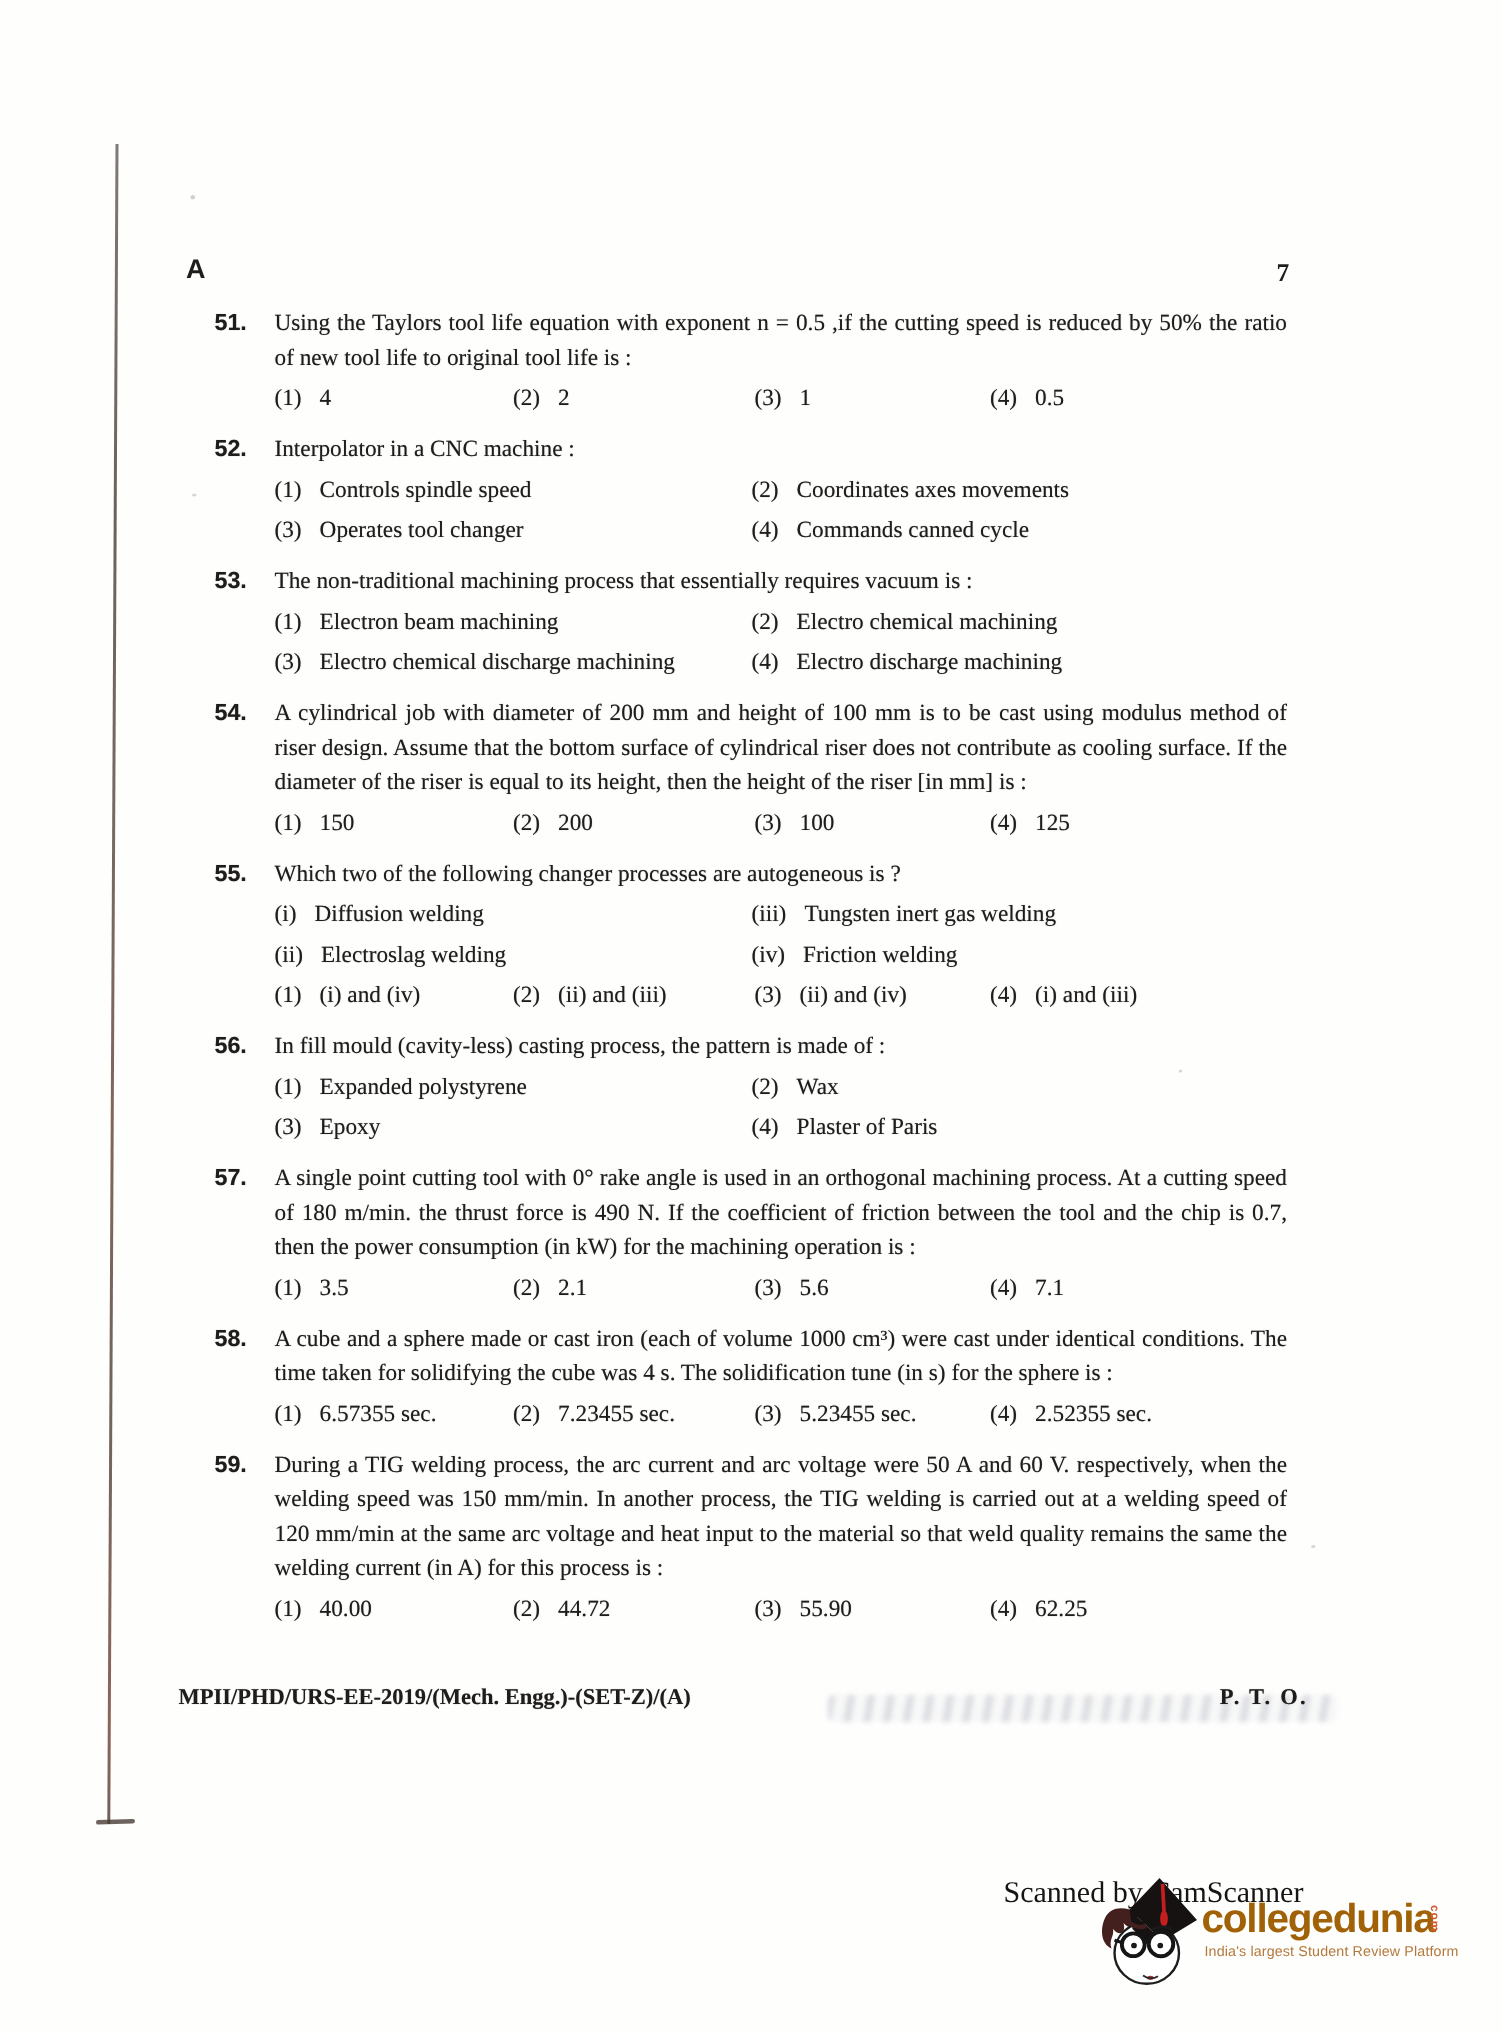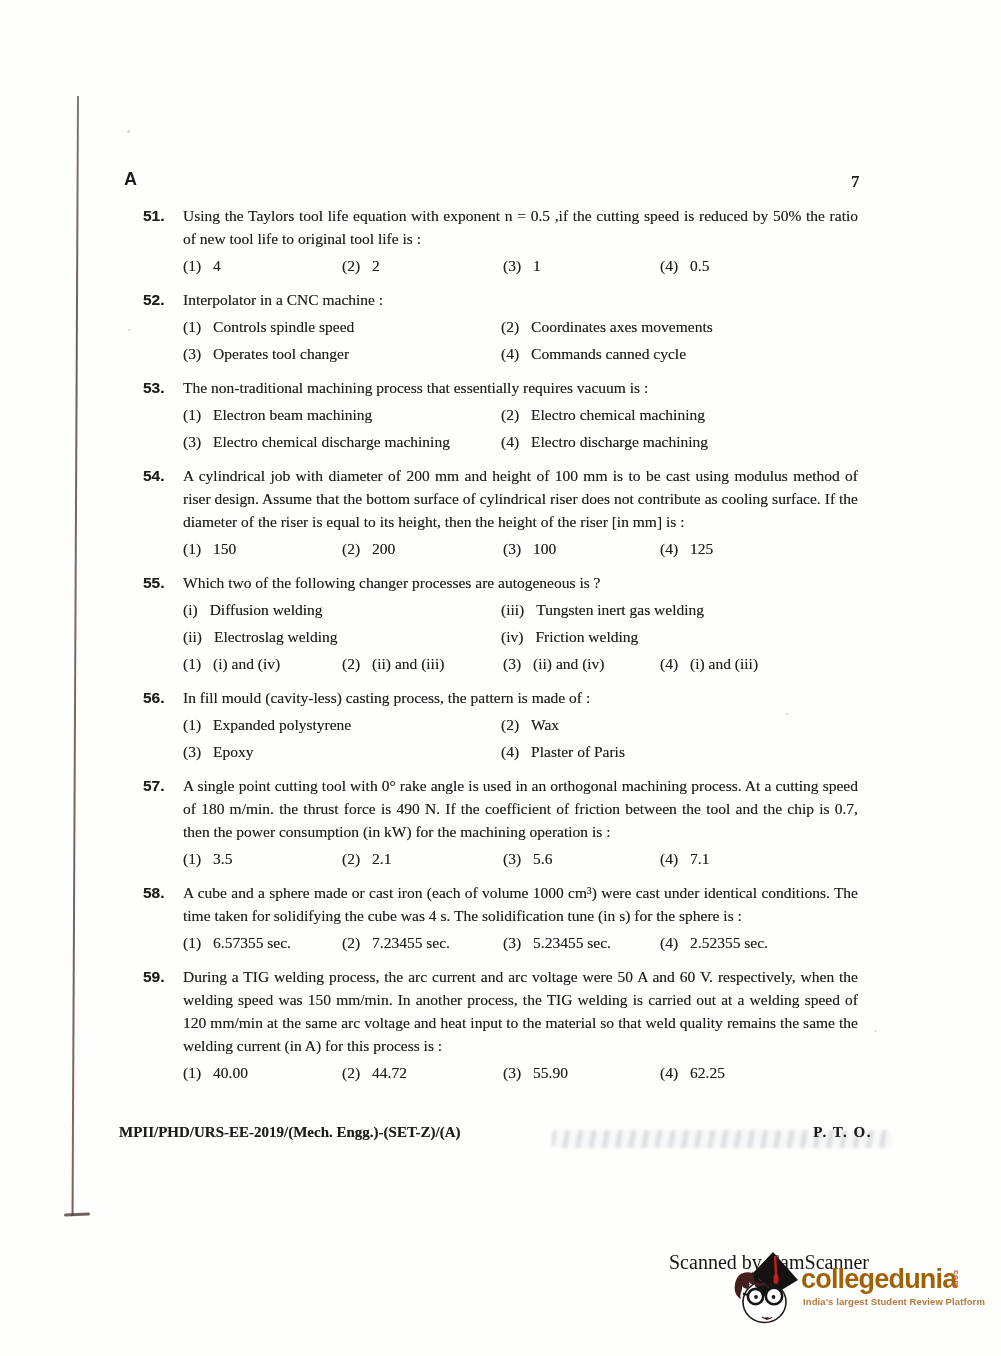--- a/index.html
+++ b/index.html
@@ -54,21 +54,21 @@
 
   
   .cam { position:absolute; left:669px; top:1251px; font-size:20px; color:#151515; }
   .mascot { position:absolute; left:731px; top:1246px; }
   .brand { position:absolute; left:801px; top:1266px; font-family:"Liberation Sans", sans-serif;
            font-weight:bold; font-size:27px; line-height:1; letter-spacing:-0.8px; color:#a16207; }
   .brand-tld { position:absolute; left:952px; top:1270px; writing-mode:vertical-rl;
            font-family:"Liberation Sans", sans-serif; font-weight:bold; font-size:8px;
            letter-spacing:.6px; color:#d4592e; }
   .tagline { position:absolute; left:803px; top:1297px; font-family:"Liberation Sans", sans-serif;
-           font-weight:bold; font-size:9.5px; line-height:1; color:#b5783c; letter-spacing:.1px; }
+           font-weight:normal; font-size:9.5px; line-height:1; color:#b5783c; letter-spacing:.1px; }
 </style>
 </head>
 <body>
 
 <div class="sheet">
 
   <div class="fold-line"></div>
   <div class="fold-foot"></div>
   <div class="speck s1"></div>
   <div class="speck s2"></div>

